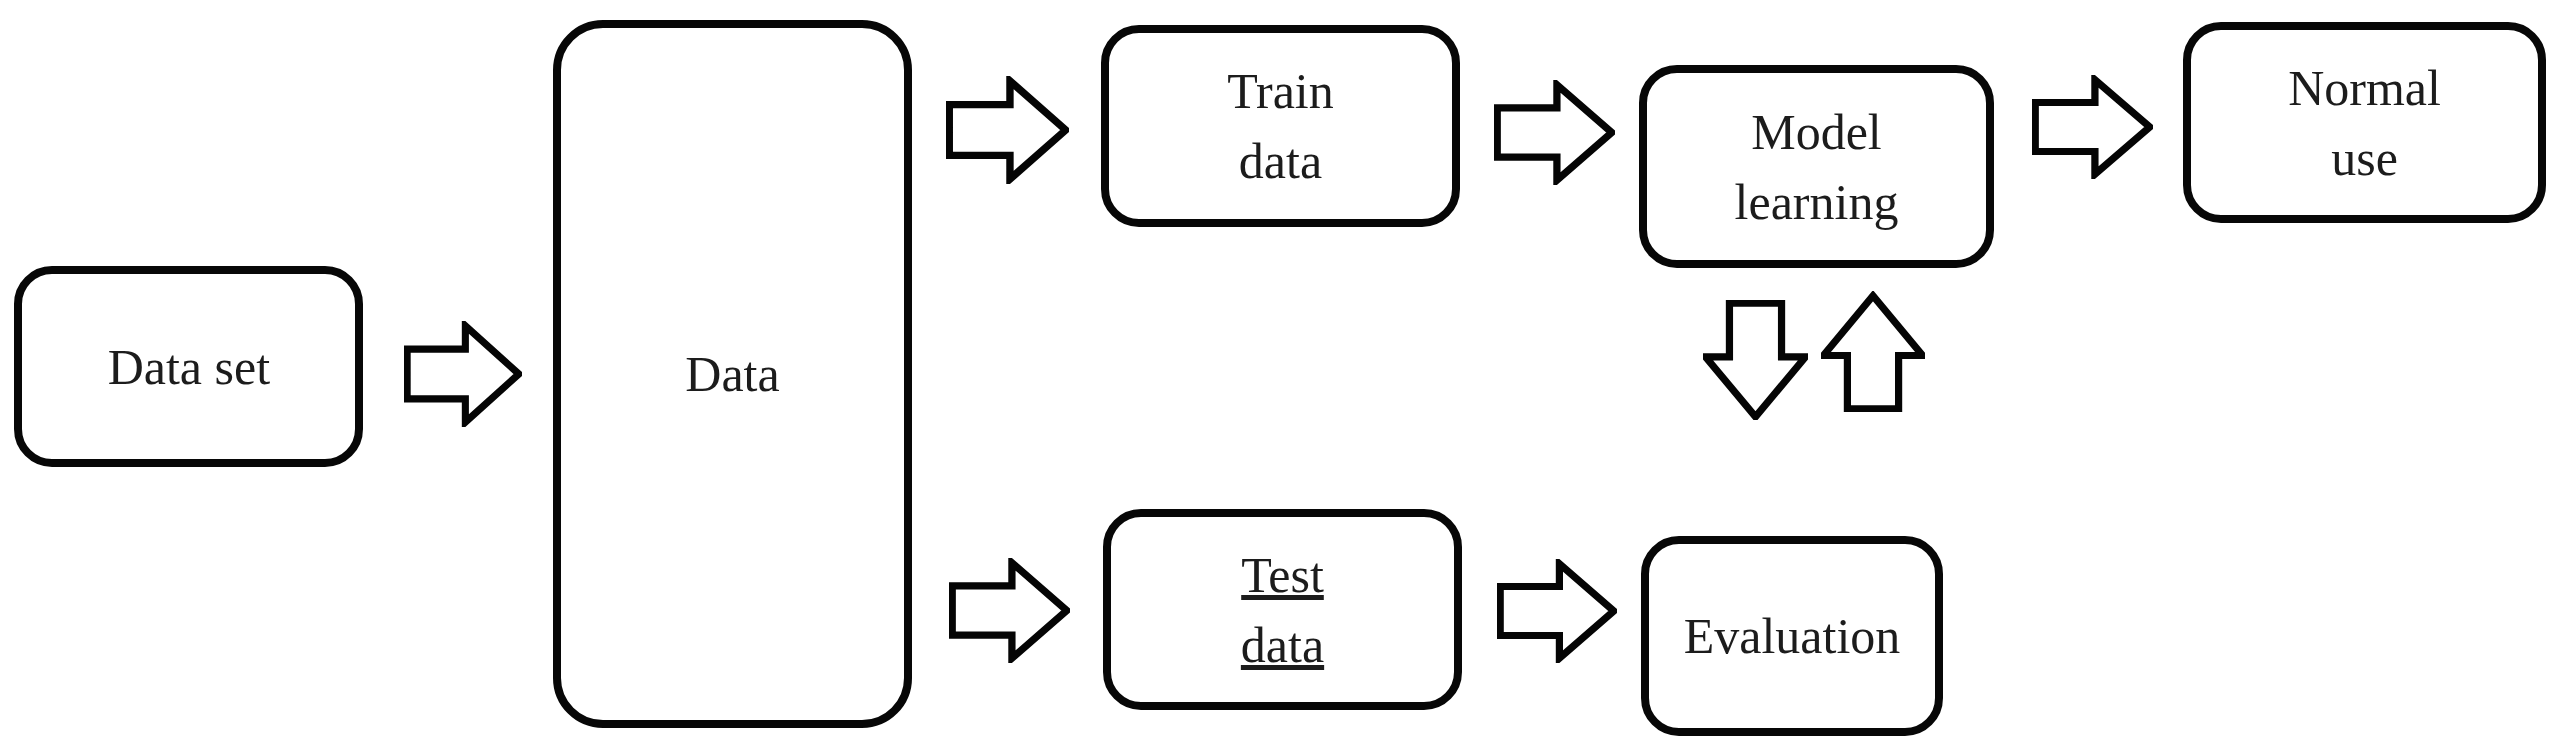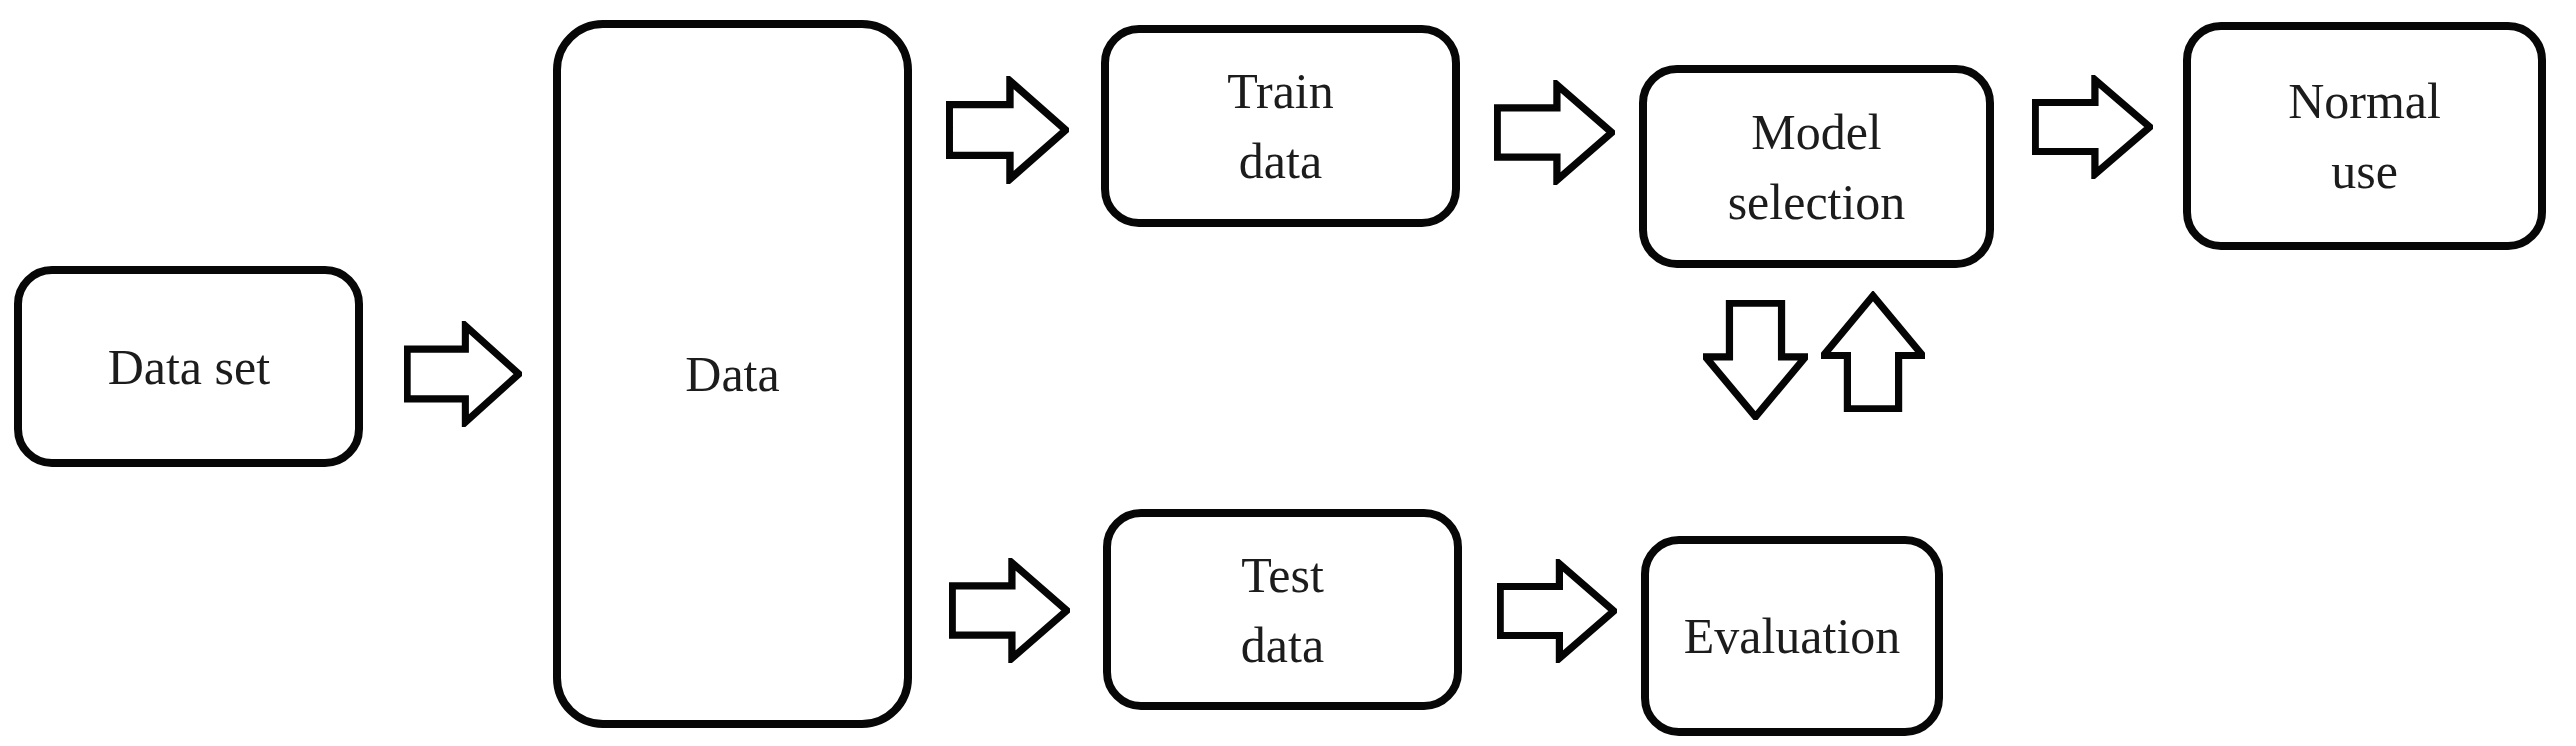--- a/index.html
+++ b/index.html
@@ -28,22 +28,22 @@
     text-align: center;
     font-size: 50px;
     line-height: 70px;
     color: #1c1c1c;
   }
   .node .line { display: block; }
   #n-data-set       { left:   14.4px; top: 266px; width: 349px; height: 201px; justify-content: center; }
   #n-data-selection { left:  553px; top:  20px; width: 359px; height: 708px; border-radius: 50px; }
   #n-train-data     { left: 1101px; top:  25px; width: 359px; height: 202px; }
   #n-model-learning { left: 1639px; top:  25px; width: 355px; height: 203px; margin-top: 40px; }
-  #n-normal-use     { left: 2183px; top:  22.4px; width: 363px; height: 228px; }
-  #n-test-data      { left: 1103px; top: 509px; width: 359px; height: 201px; }
+  #n-normal-use     { left: 2183px; top:  22.4px; width: 363px; height: 201px; }
+  #n-test-data      { left: 1103px; top: 509px; width: 359px; height: 201px; text-decoration: underline; }
   #n-evaluation     { left: 1641px; top: 505px; width: 302px; height: 200px; margin-top: 31px; }
 
   .arrow { position: absolute; }
   .arrow svg { display: block; width: 100%; height: 100%; }
   #a-dataset-selection { left:  404px; top: 321px; width: 118px; height: 106px; }
   #a-selection-train   { left: 946px; top:  76px; width: 123px; height: 108px; }
   #a-train-model       { left: 1494px; top: 80px; width: 121px; height: 105px; }
   #a-model-normal      { left: 2032px; top:  75px; width: 121px; height: 104px; }
   #a-selection-test    { left: 949px; top: 558px; width: 121px; height: 105px; }
   #a-test-evaluation   { left: 1497px; top: 559px; width: 120px; height: 104px; }
@@ -63,21 +63,21 @@
     <span class="line">Data</span>
   </div>
 
   <div class="node" id="n-train-data">
     <span class="line">Train</span>
     <span class="line">data</span>
   </div>
 
   <div class="node" id="n-model-learning">
     <span class="line">Model</span>
-    <span class="line">selection</span>
+    <span class="line">learning</span>
   </div>
 
   <div class="node" id="n-normal-use">
     <span class="line">Normal</span>
     <span class="line">use</span>
   </div>
 
   <div class="node" id="n-test-data">
     <span class="line">Test</span>
     <span class="line">data</span>

